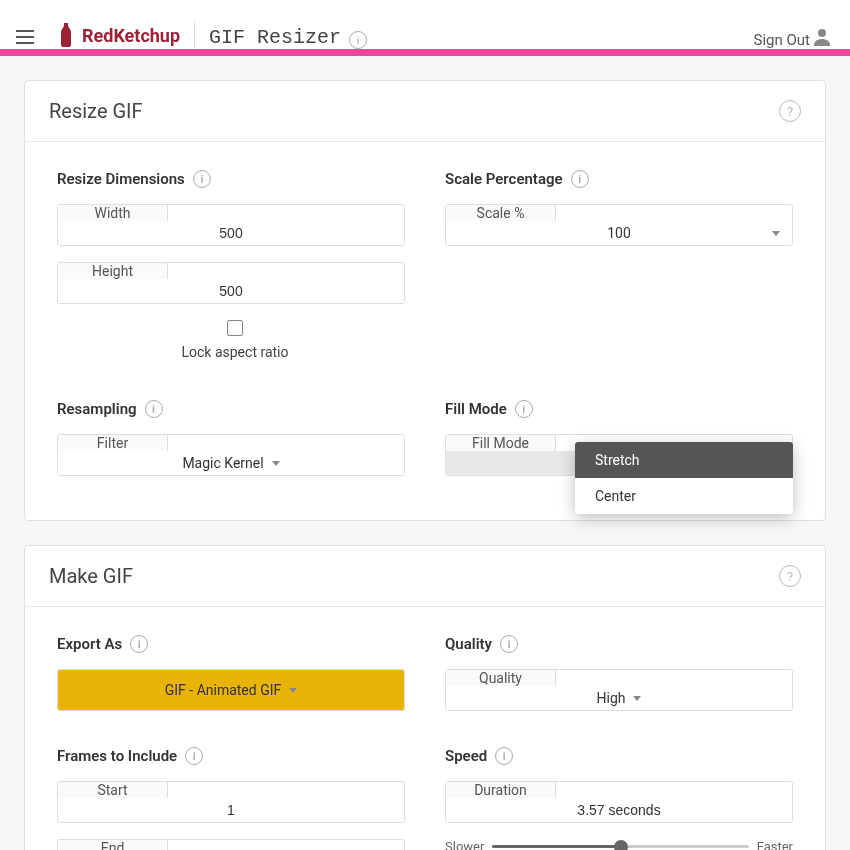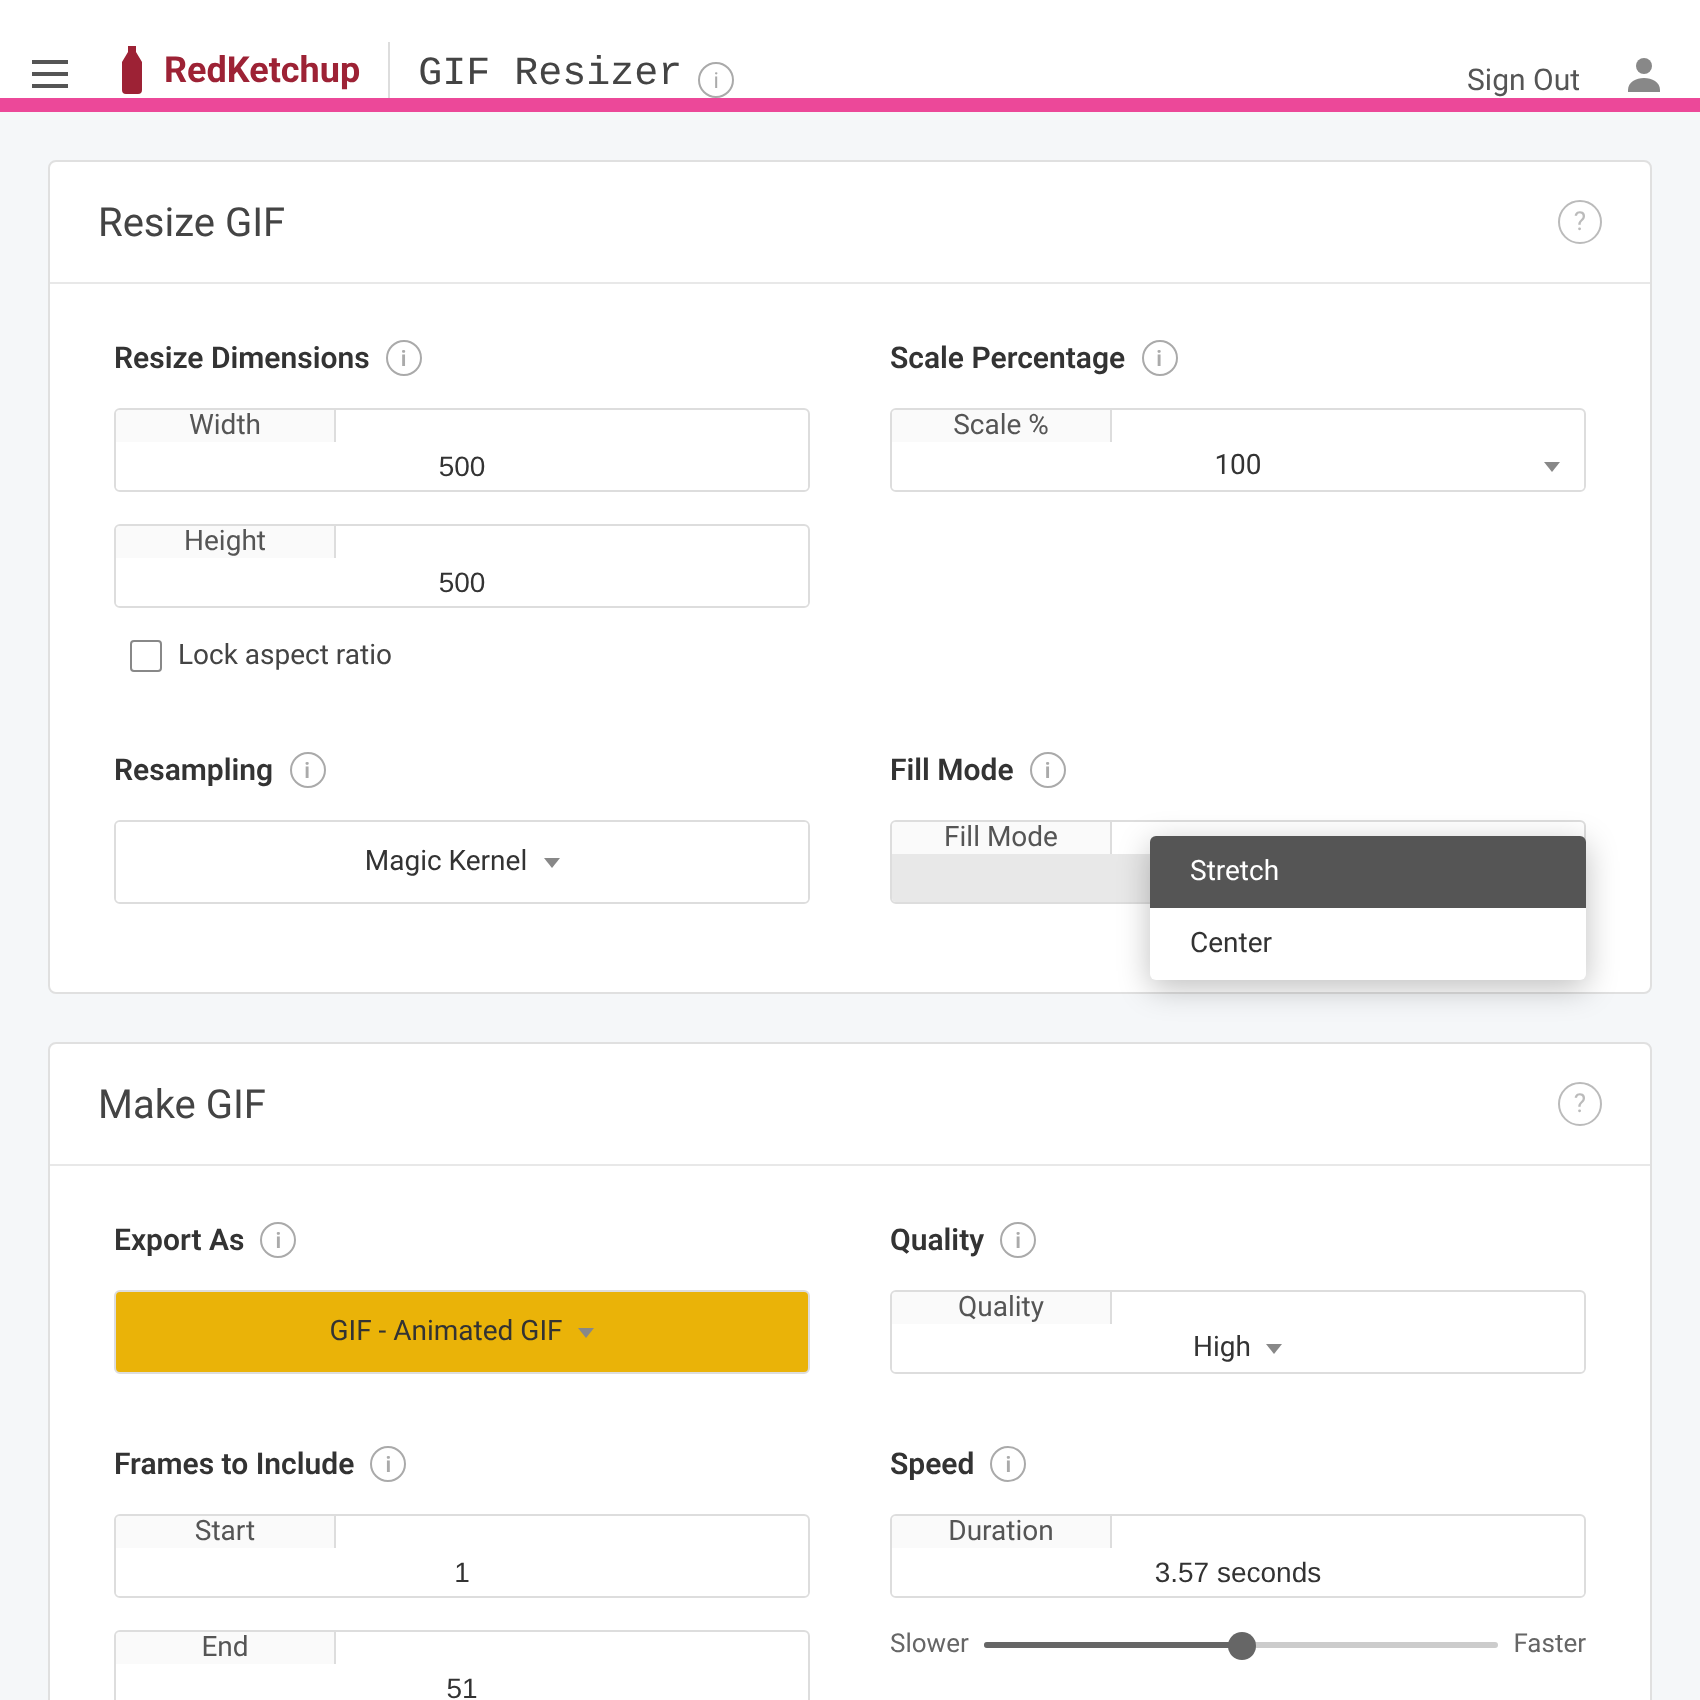--- a/index.html
+++ b/index.html
@@ -7,37 +7,37 @@
 .header { background: #fff; height: 56px; display: flex; align-items: flex-end; padding: 0 16px; border-bottom: 7px solid #ec4899; }
 .menu-icon { width: 24px; height: 24px; margin-right: 16px; cursor: pointer; display: flex; flex-direction: column; justify-content: center; gap: 4px; }
 .menu-icon span { display: block; height: 2px; background: #555; width: 18px; }
 .logo-wrap { display: flex; align-items: center; gap: 6px; }
 .bottle-icon { width: 20px; height: 28px; }
 .brand { font-weight: 700; font-size: 18px; color: #9d2235; }
 .divider { width: 1px; height: 28px; background: #ddd; margin: 0 14px; }
 .page-title { font-size: 20px; color: #444; font-weight: 400; font-family: Liberation Mono, monospace; }
 .info-icon { width: 18px; height: 18px; border: 1.5px solid #aaa; border-radius: 50%; display: inline-flex; align-items: center; justify-content: center; font-size: 11px; color: #aaa; margin-left: 8px; flex-shrink: 0; }
 .header-spacer { flex: 1; }
-.sign-out { color: #555; font-size: 15px; margin-right: 20px; cursor: pointer; }
+.sign-out { color: #555; font-size: 15px; cursor: pointer; }
 .user-icon { width: 24px; height: 24px; color: #777; }
 .main { padding: 24px; }
 .card { background: #fff; border: 1px solid #e0e0e0; border-radius: 4px; margin-bottom: 24px; }
 .card-header { padding: 18px 24px; border-bottom: 1px solid #e8e8e8; display: flex; align-items: center; gap: 37px; }
 .card-title { font-size: 20px; color: #444; font-weight: 400; flex: 1; }
 .help-icon { width: 22px; height: 22px; border: 1.5px solid #bbb; border-radius: 50%; display: flex; align-items: center; justify-content: center; font-size: 13px; color: #bbb; cursor: pointer; }
 .card-body { padding: 28px 32px 8px; }
 .row { display: flex; gap: 40px; margin-bottom: 20px; }
 .col { flex: 1; min-width: 0; }
 .section-label { display: flex; align-items: center; font-size: 15px; font-weight: 600; color: #333; margin-bottom: 16px; }
 .input-row { display: flex; border: 1px solid #ddd; border-radius: 3px; margin-bottom: 16px; height: 42px; overflow: hidden; flex-direction: column; }
 .input-label { width: 110px; background: #fafafa; border-right: 1px solid #ddd; display: flex; align-items: center; justify-content: center; font-size: 14px; color: #555; flex-shrink: 0; }
 .input-value { flex: 1; display: flex; align-items: center; justify-content: center; font-size: 14px; color: #333; background: #fff; border: none; outline: none; text-align: center; width: 100%; }
 .dropdown-value { flex: 1; display: flex; align-items: center; justify-content: center; font-size: 14px; color: #333; background: #fff; position: relative; cursor: pointer; }
 .dropdown-caret { position: absolute; right: 12px; width: 0; height: 0; border-left: 4px solid transparent; border-right: 4px solid transparent; border-top: 5px solid #888; }
-.checkbox-row { display: flex; align-items: center; gap: 8px; font-size: 14px; color: #444; margin-bottom: 20px; margin-left: 8px; }
+.checkbox-row { display: flex; align-items: center; gap: 8px; font-size: 14px; color: #444; margin-bottom: 20px; margin-left: 8px; flex-direction: column; }
 .checkbox { width: 16px; height: 16px; border: 1.5px solid #888; border-radius: 2px; display: flex; align-items: center; justify-content: center; cursor: pointer; flex-shrink: 0; }
 .full-dropdown { border: 1px solid #ddd; border-radius: 3px; height: 42px; display: flex; align-items: center; justify-content: center; font-size: 14px; color: #333; background: #eab308; position: relative; cursor: pointer; margin-bottom: 16px; }
 .full-dropdown .dropdown-caret { position: static; margin-left: 8px; }
 .fillmode-wrap { position: relative; }
 .open-dropdown .input-row { }
 .open-dropdown .dropdown-value { background: #e8e8e8; }
 .menu-popup { position: absolute; top: 42px; left: 130px; right: 0; background: #fff; box-shadow: 0 4px 16px rgba(0,0,0,0.25); border-radius: 3px; z-index: 100; overflow: hidden; }
 .menu-item { padding: 10px 20px; font-size: 14px; color: #333; cursor: pointer; }
 .menu-item.selected { background: #555; color: #fff; }
 .slider-row { display: flex; align-items: center; gap: 8px; font-size: 13px; color: #666; margin-top: 16px; }
@@ -112,20 +112,21 @@
           </div>
         </div>
       </div>
       <div class="row">
         <div class="col">
           <div class="section-label">
             <span>Resampling</span>
             <span class="info-icon">i</span>
           </div>
           <div class="input-row">
+            <div class="input-label">Filter</div>
             <div class="dropdown-value">
               <span>Magic Kernel</span>
               <span class="dropdown-caret" style="position:static;margin-left:8px;"></span>
             </div>
           </div>
         </div>
         <div class="col fillmode-wrap open-dropdown">
           <div class="section-label">
             <span>Fill Mode</span>
             <span class="info-icon">i</span>

